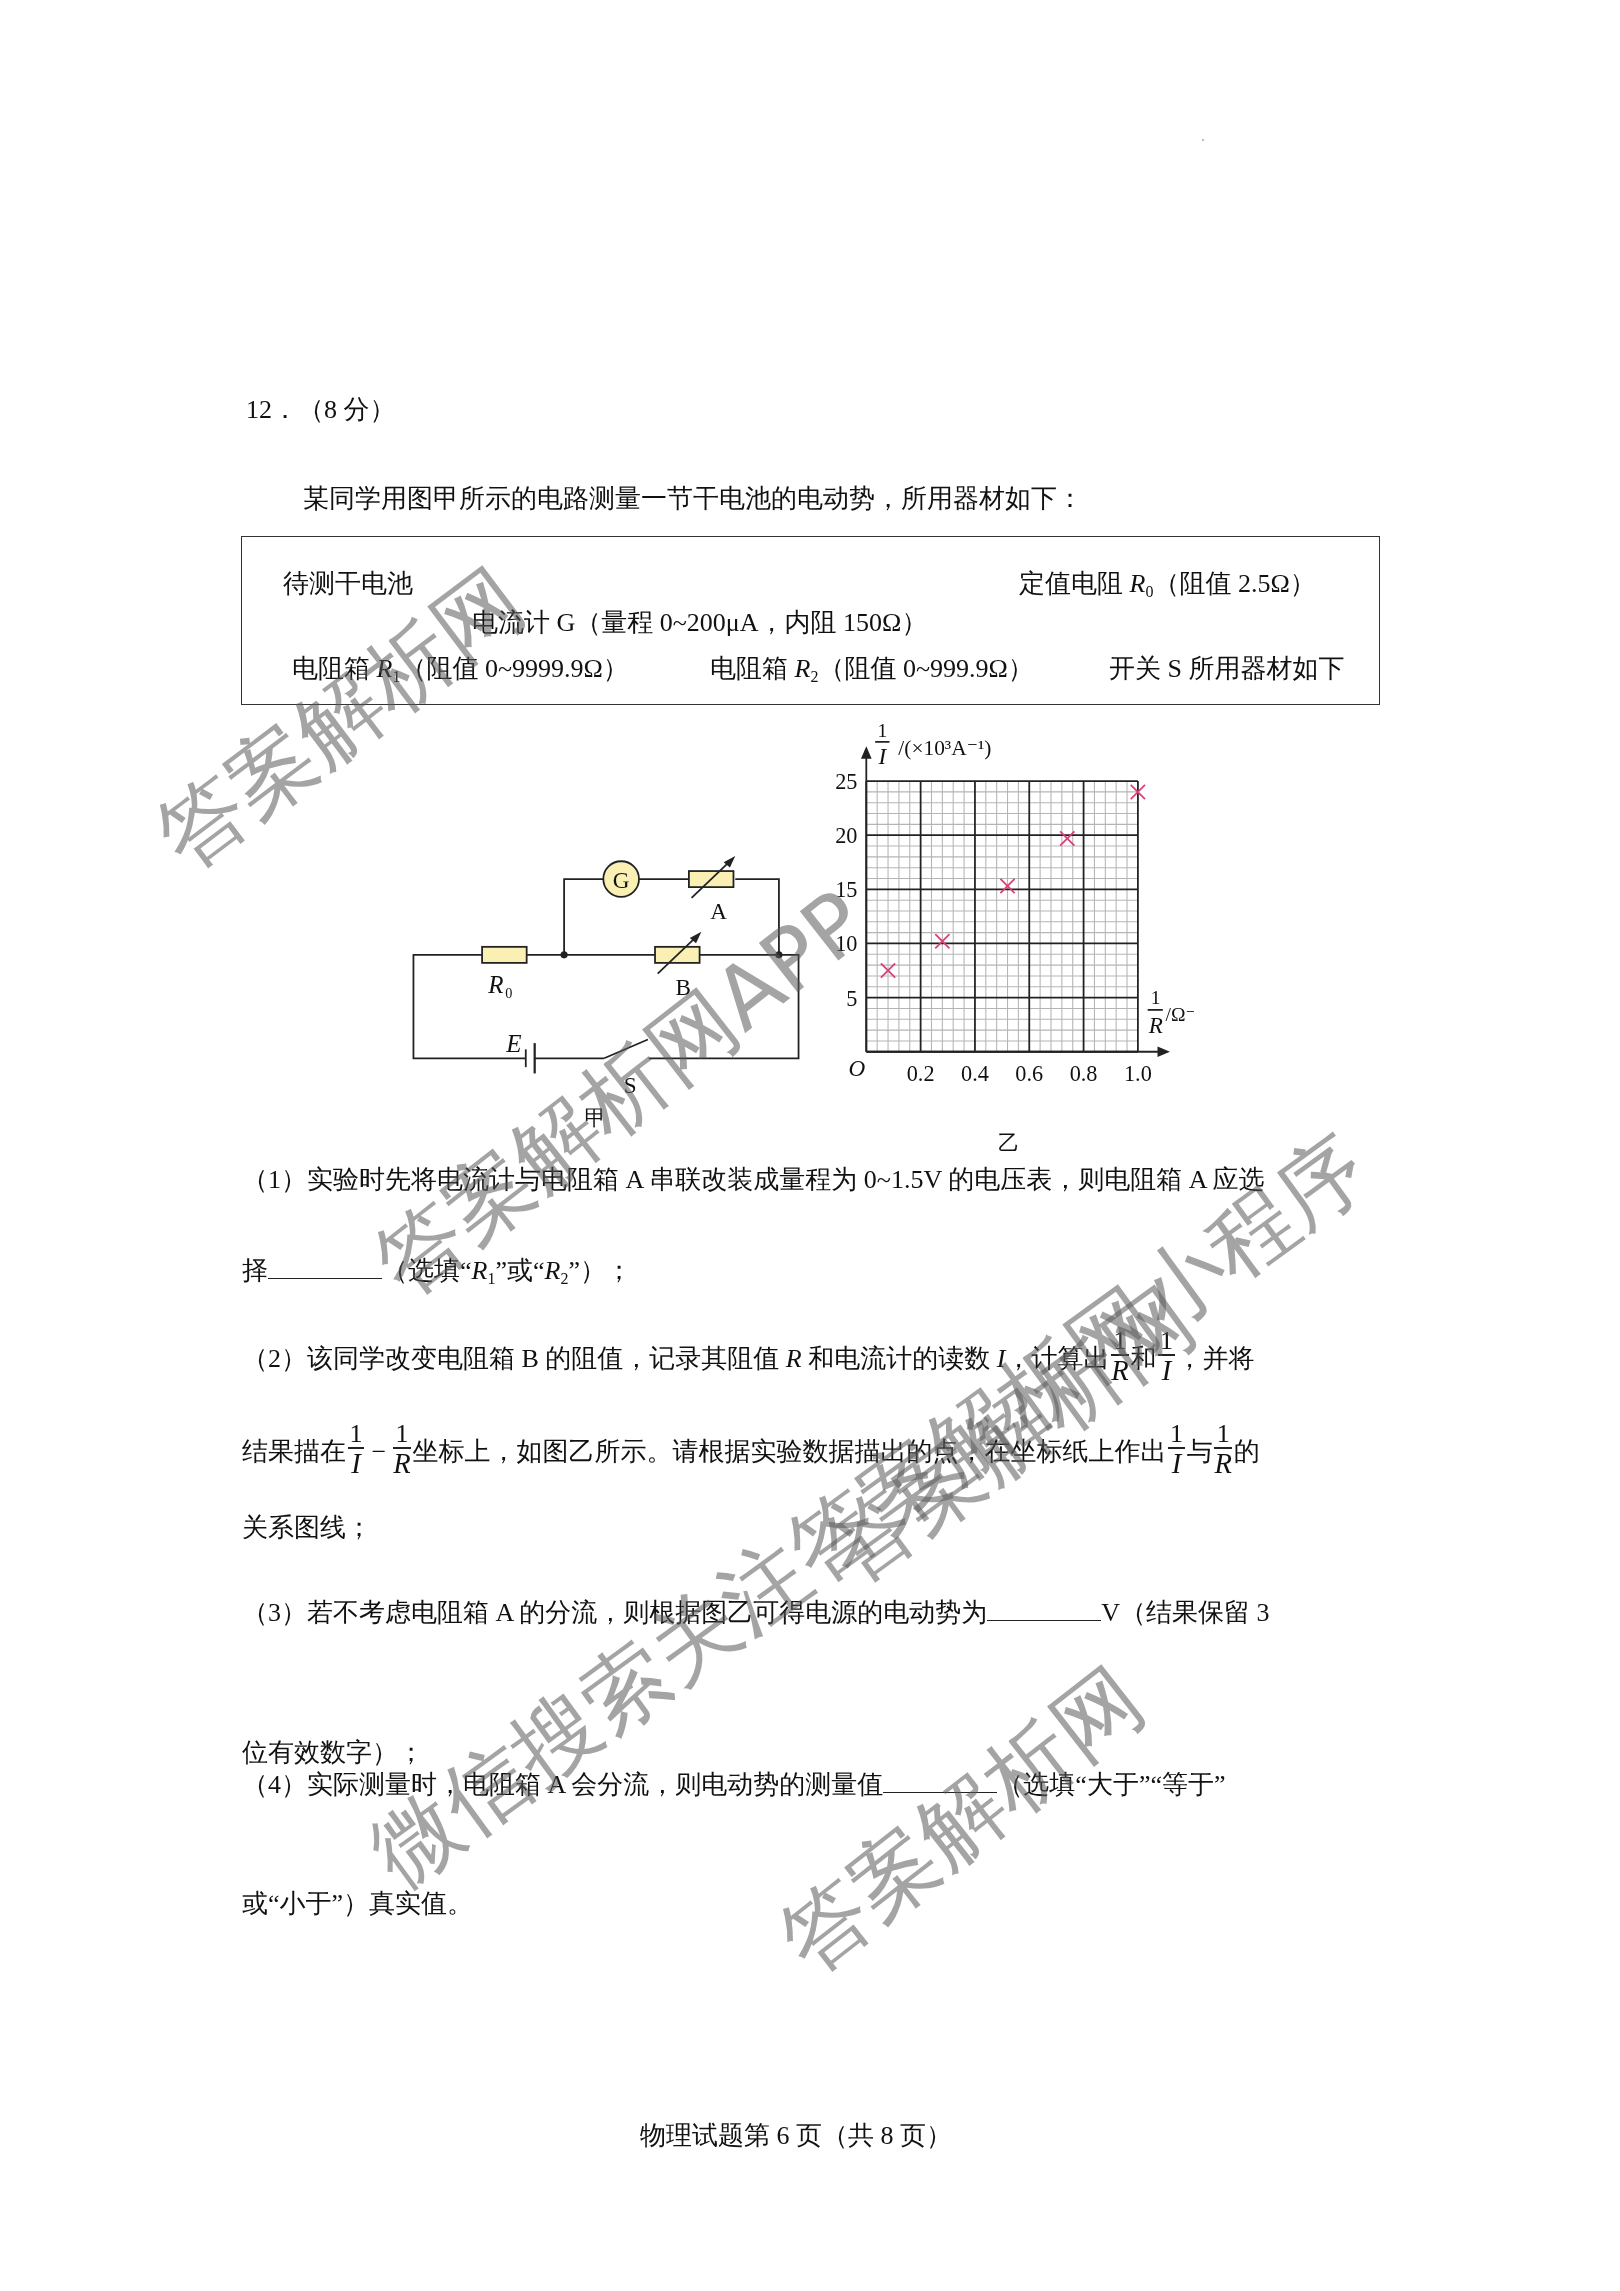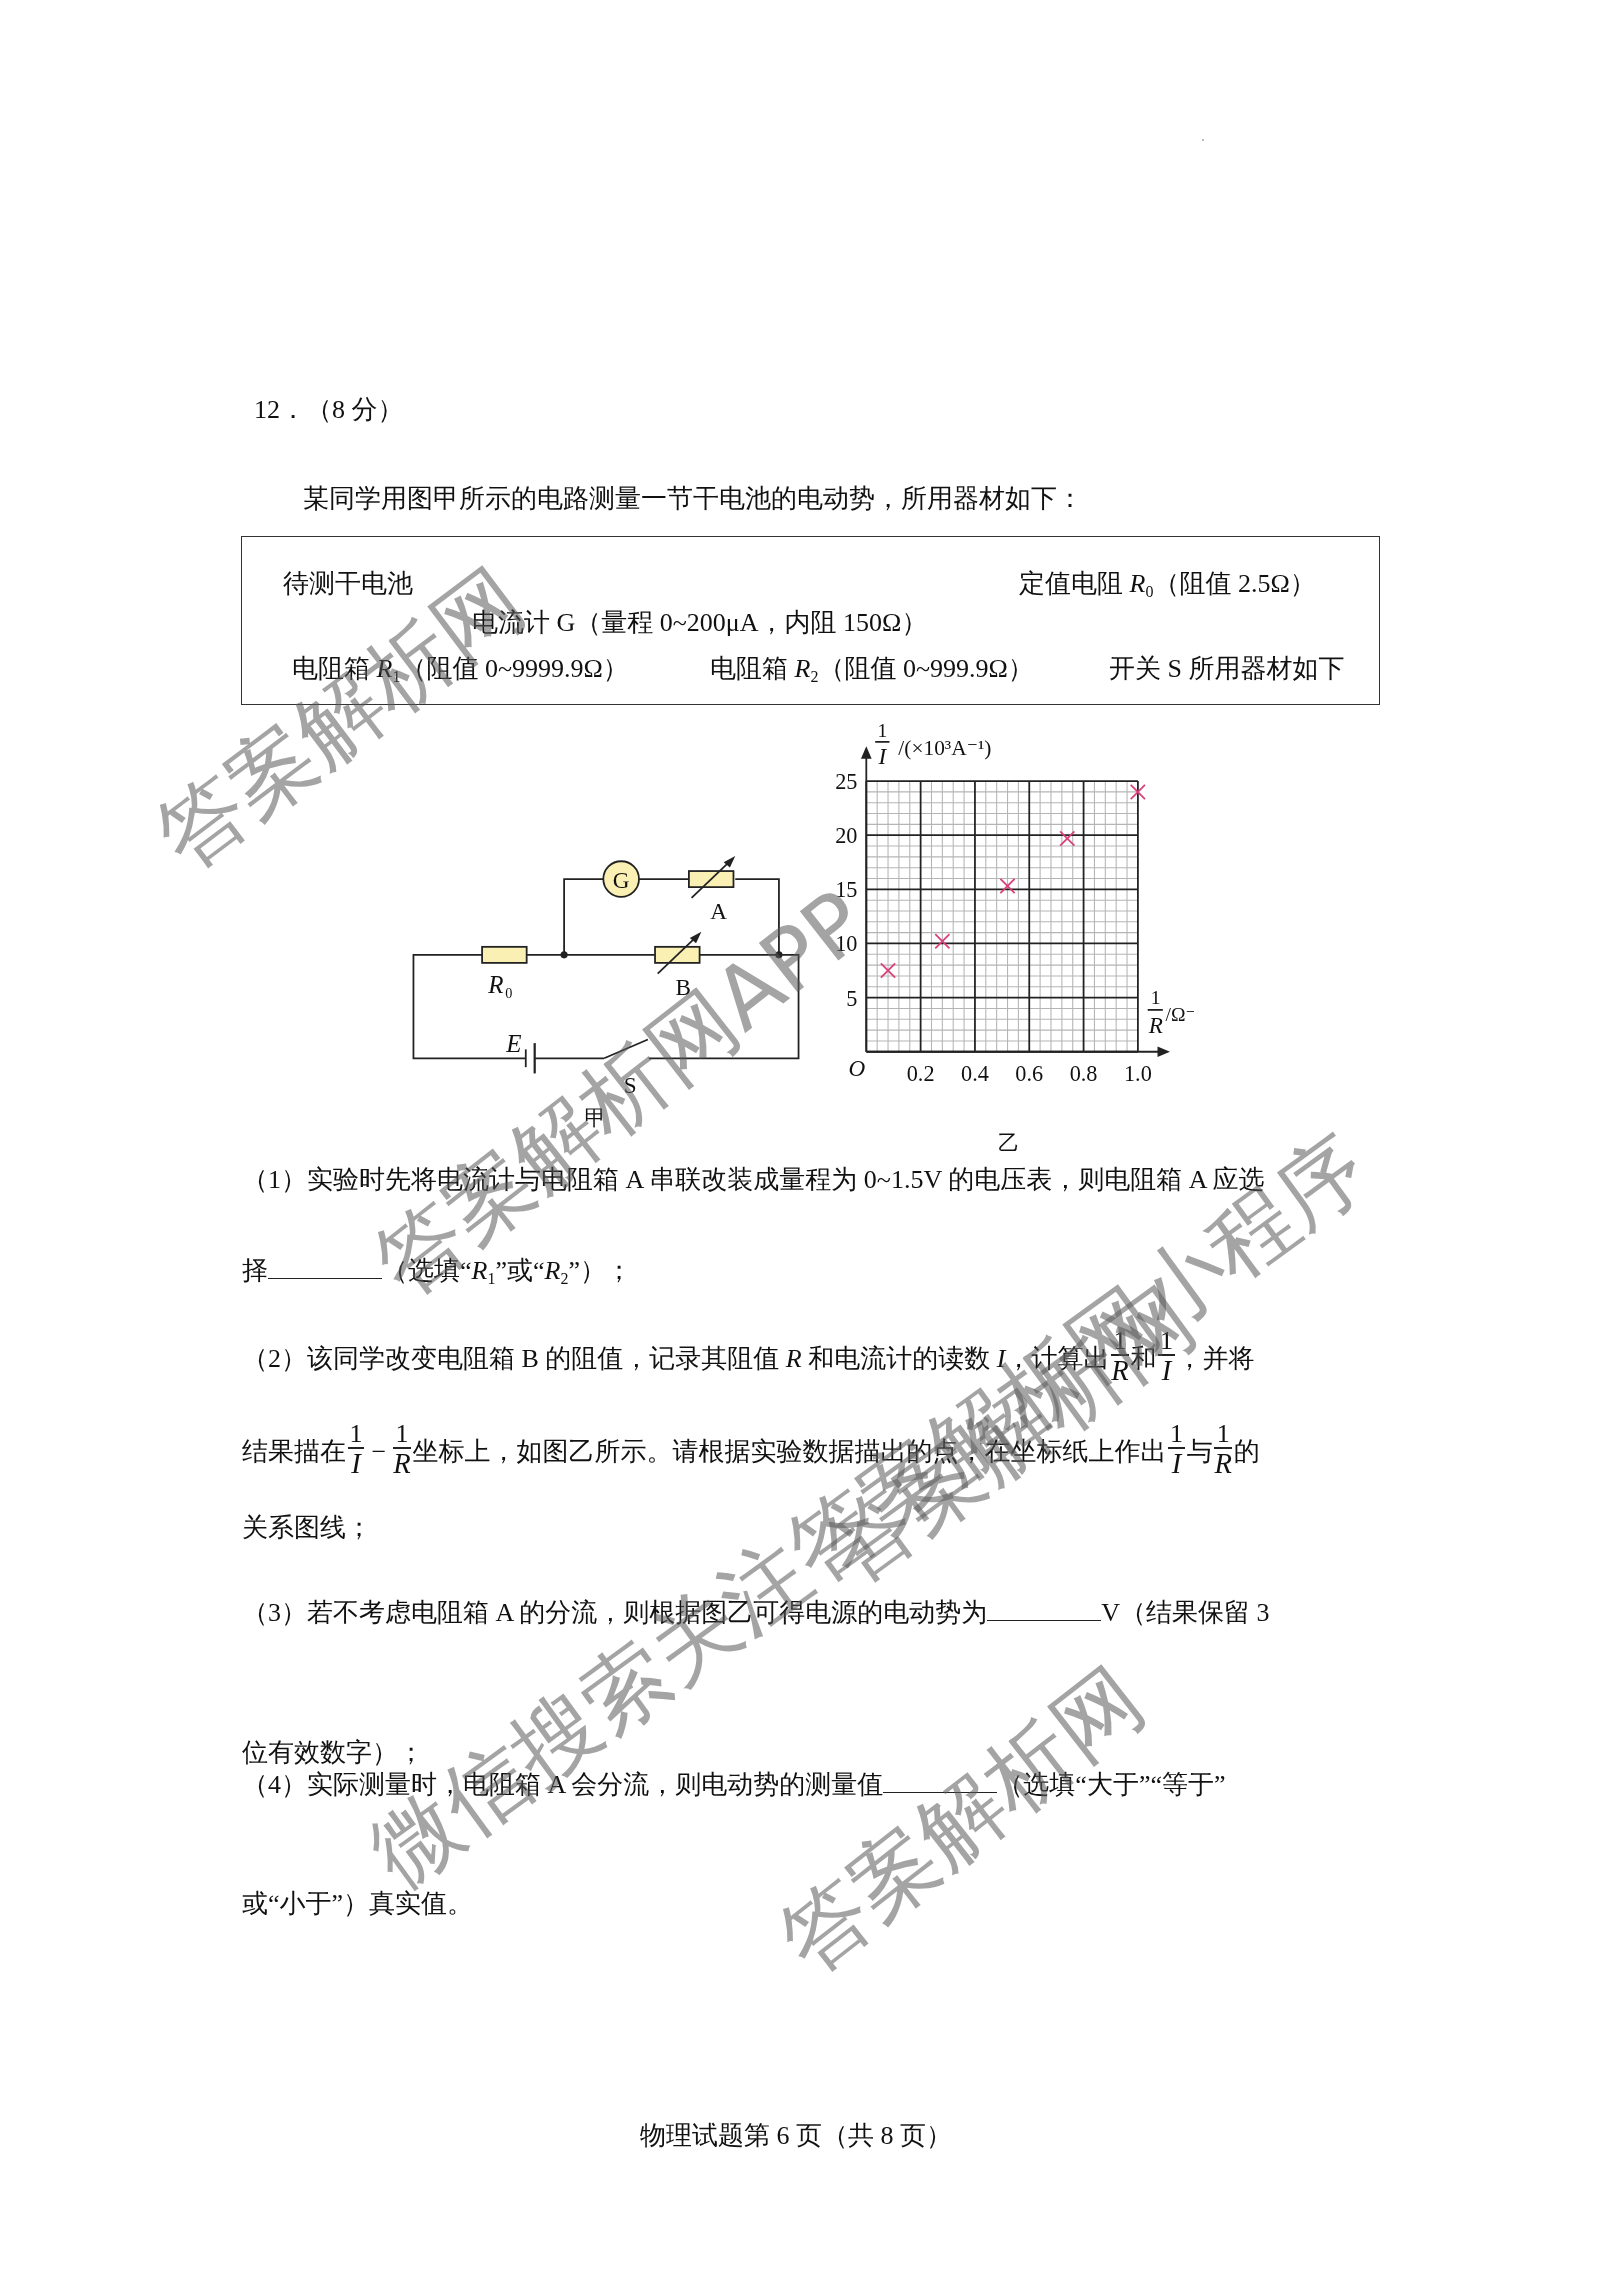--- a/index.html
+++ b/index.html
@@ -17,21 +17,21 @@
                    border: 1.8px solid #333; box-sizing: border-box; }
   .watermark { position: absolute; color: rgba(90,90,90,0.55); font-family: "DejaVu Sans", sans-serif;
                font-size: 86px; white-space: nowrap; transform-origin: left top; pointer-events: none; }
   svg text { font-family: "Liberation Serif", "DejaVu Serif", serif; }
 </style>
 </head>
 <body>
 
 <div class="abs" style="left:1202px;top:139px;width:1.8px;height:1.8px;background:#bbb;"></div>
 
-<div class="abs txt" style="left:254px;top:397px;font-family:Liberation Serif, serif;">
+<div class="abs txt" style="left:246px;top:397px;font-family:Liberation Serif, serif;">
   <span>12．</span><span>（8 分）</span>
 </div>
 <div class="abs txt" style="left:303px;top:486px;">某同学用图甲所示的电路测量一节干电池的电动势，所用器材如下：</div>
 
 <div class="materials-box"></div>
 <div class="abs txt" style="left:283px;top:571px;">待测干电池</div>
 <div class="abs txt" style="left:472px;top:571px;margin-top:39px;">电流计 G（量程 0~200μA，内阻 150Ω）</div>
 <div class="abs txt" style="left:1019px;top:571px;">
   <span>定值电阻 </span><span class="it">R</span><sub>0</sub><span>（阻值 2.5Ω）</span>
 </div>

